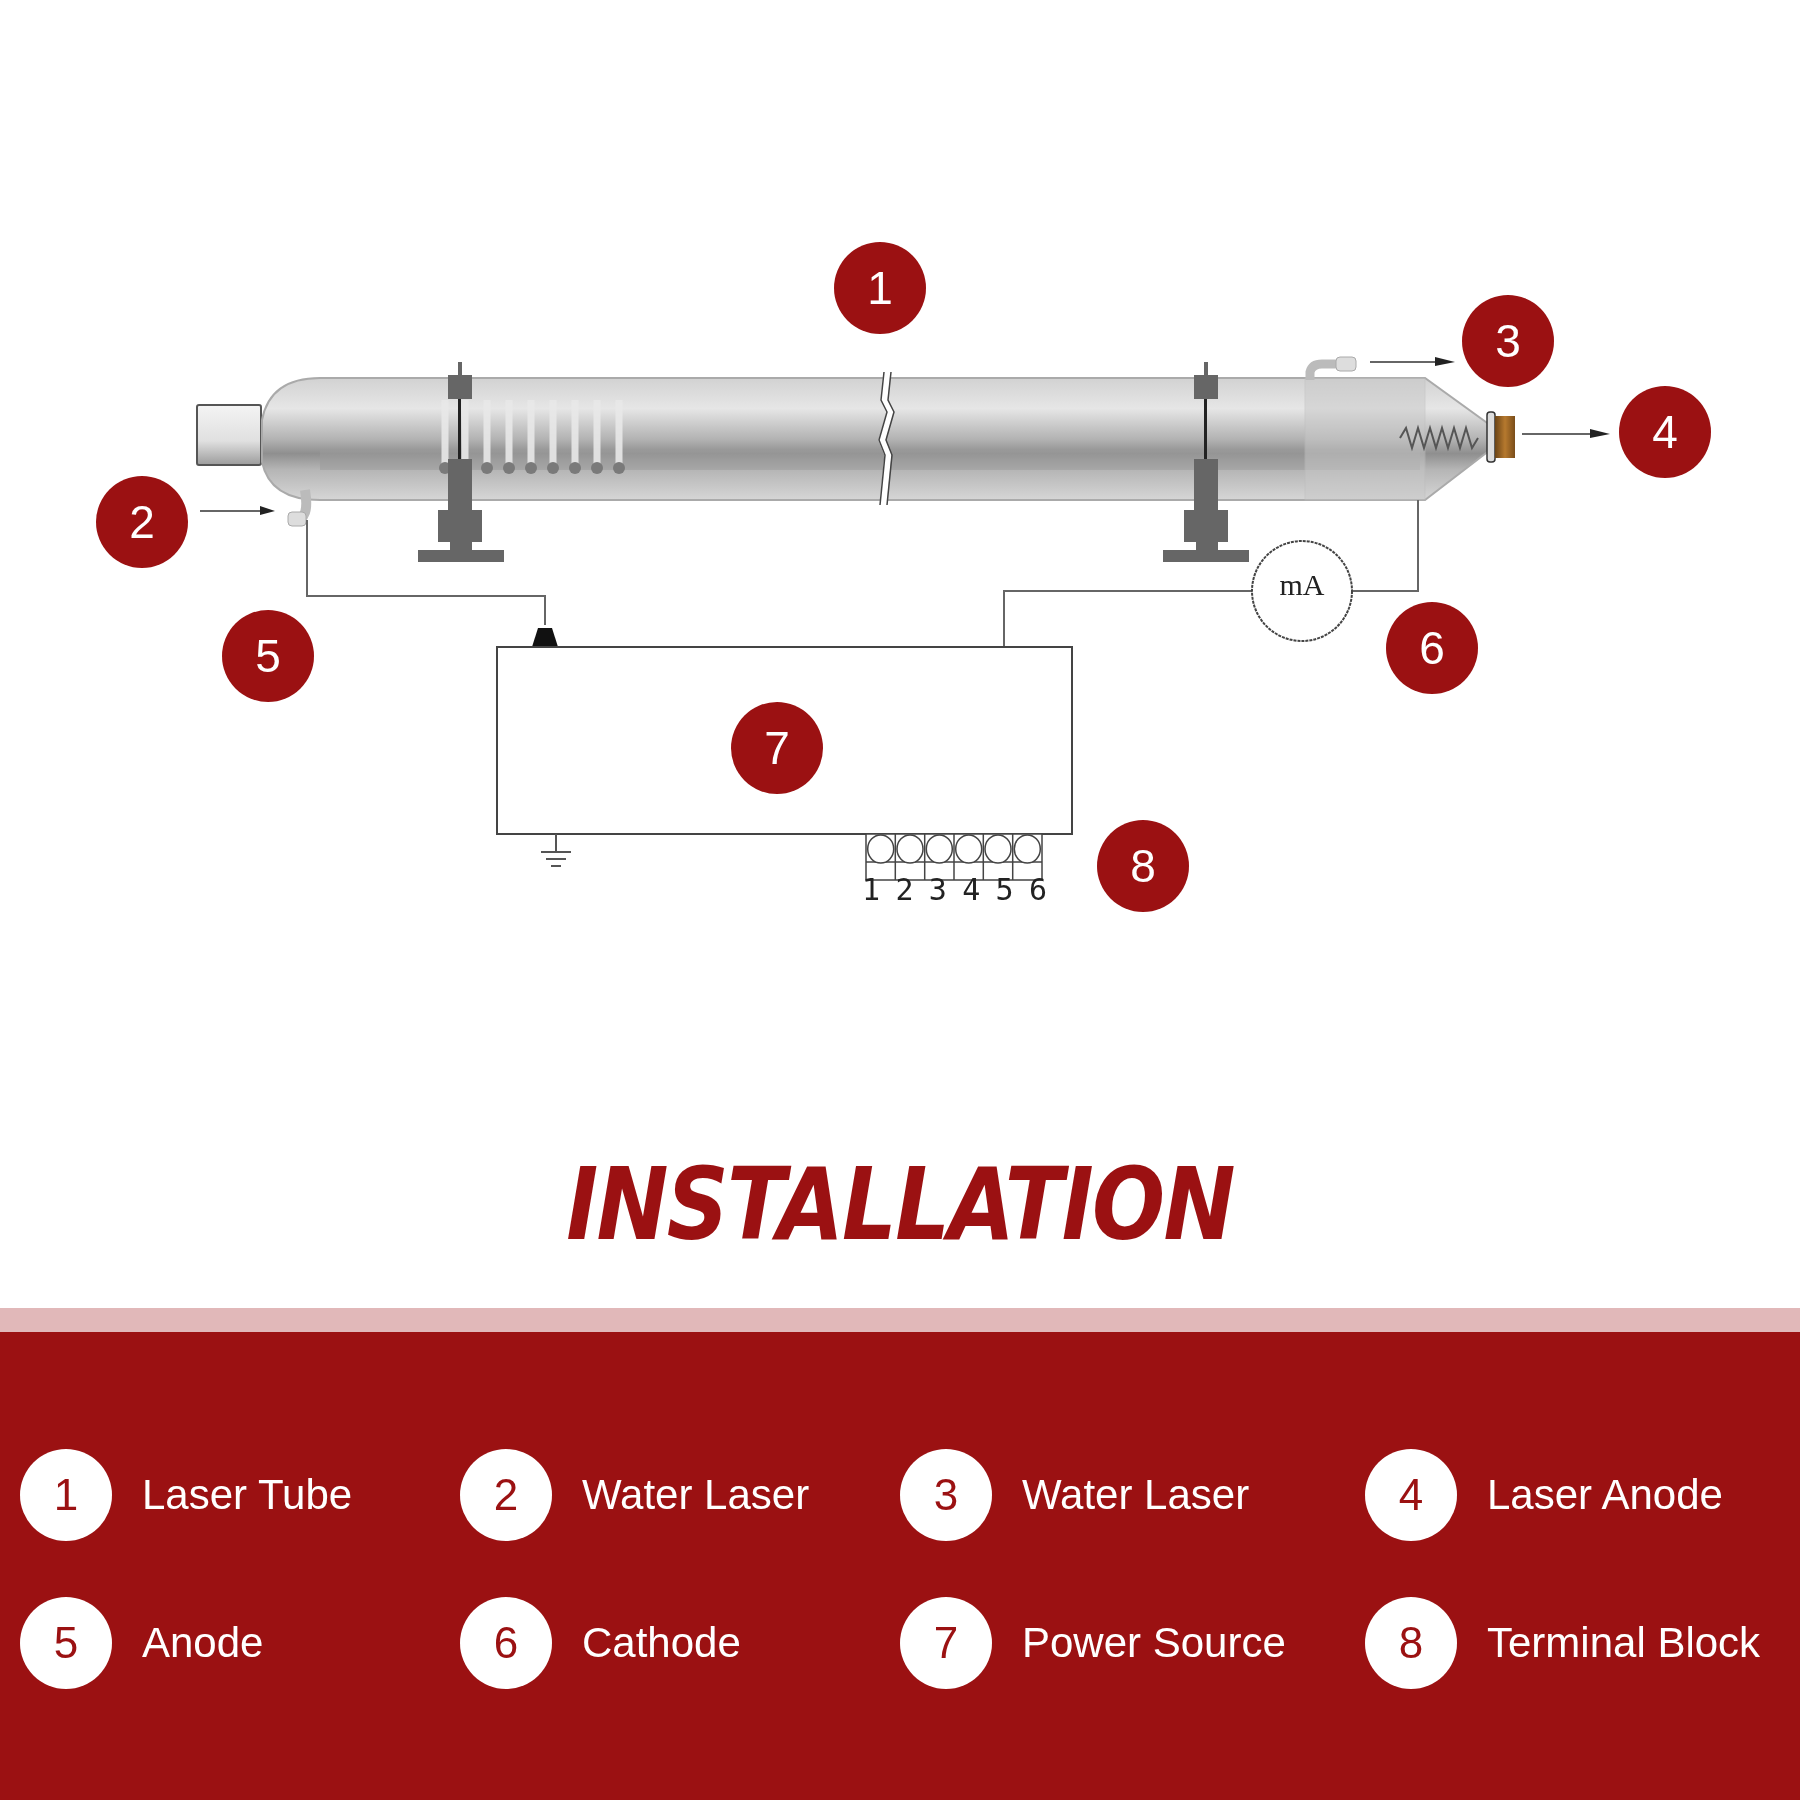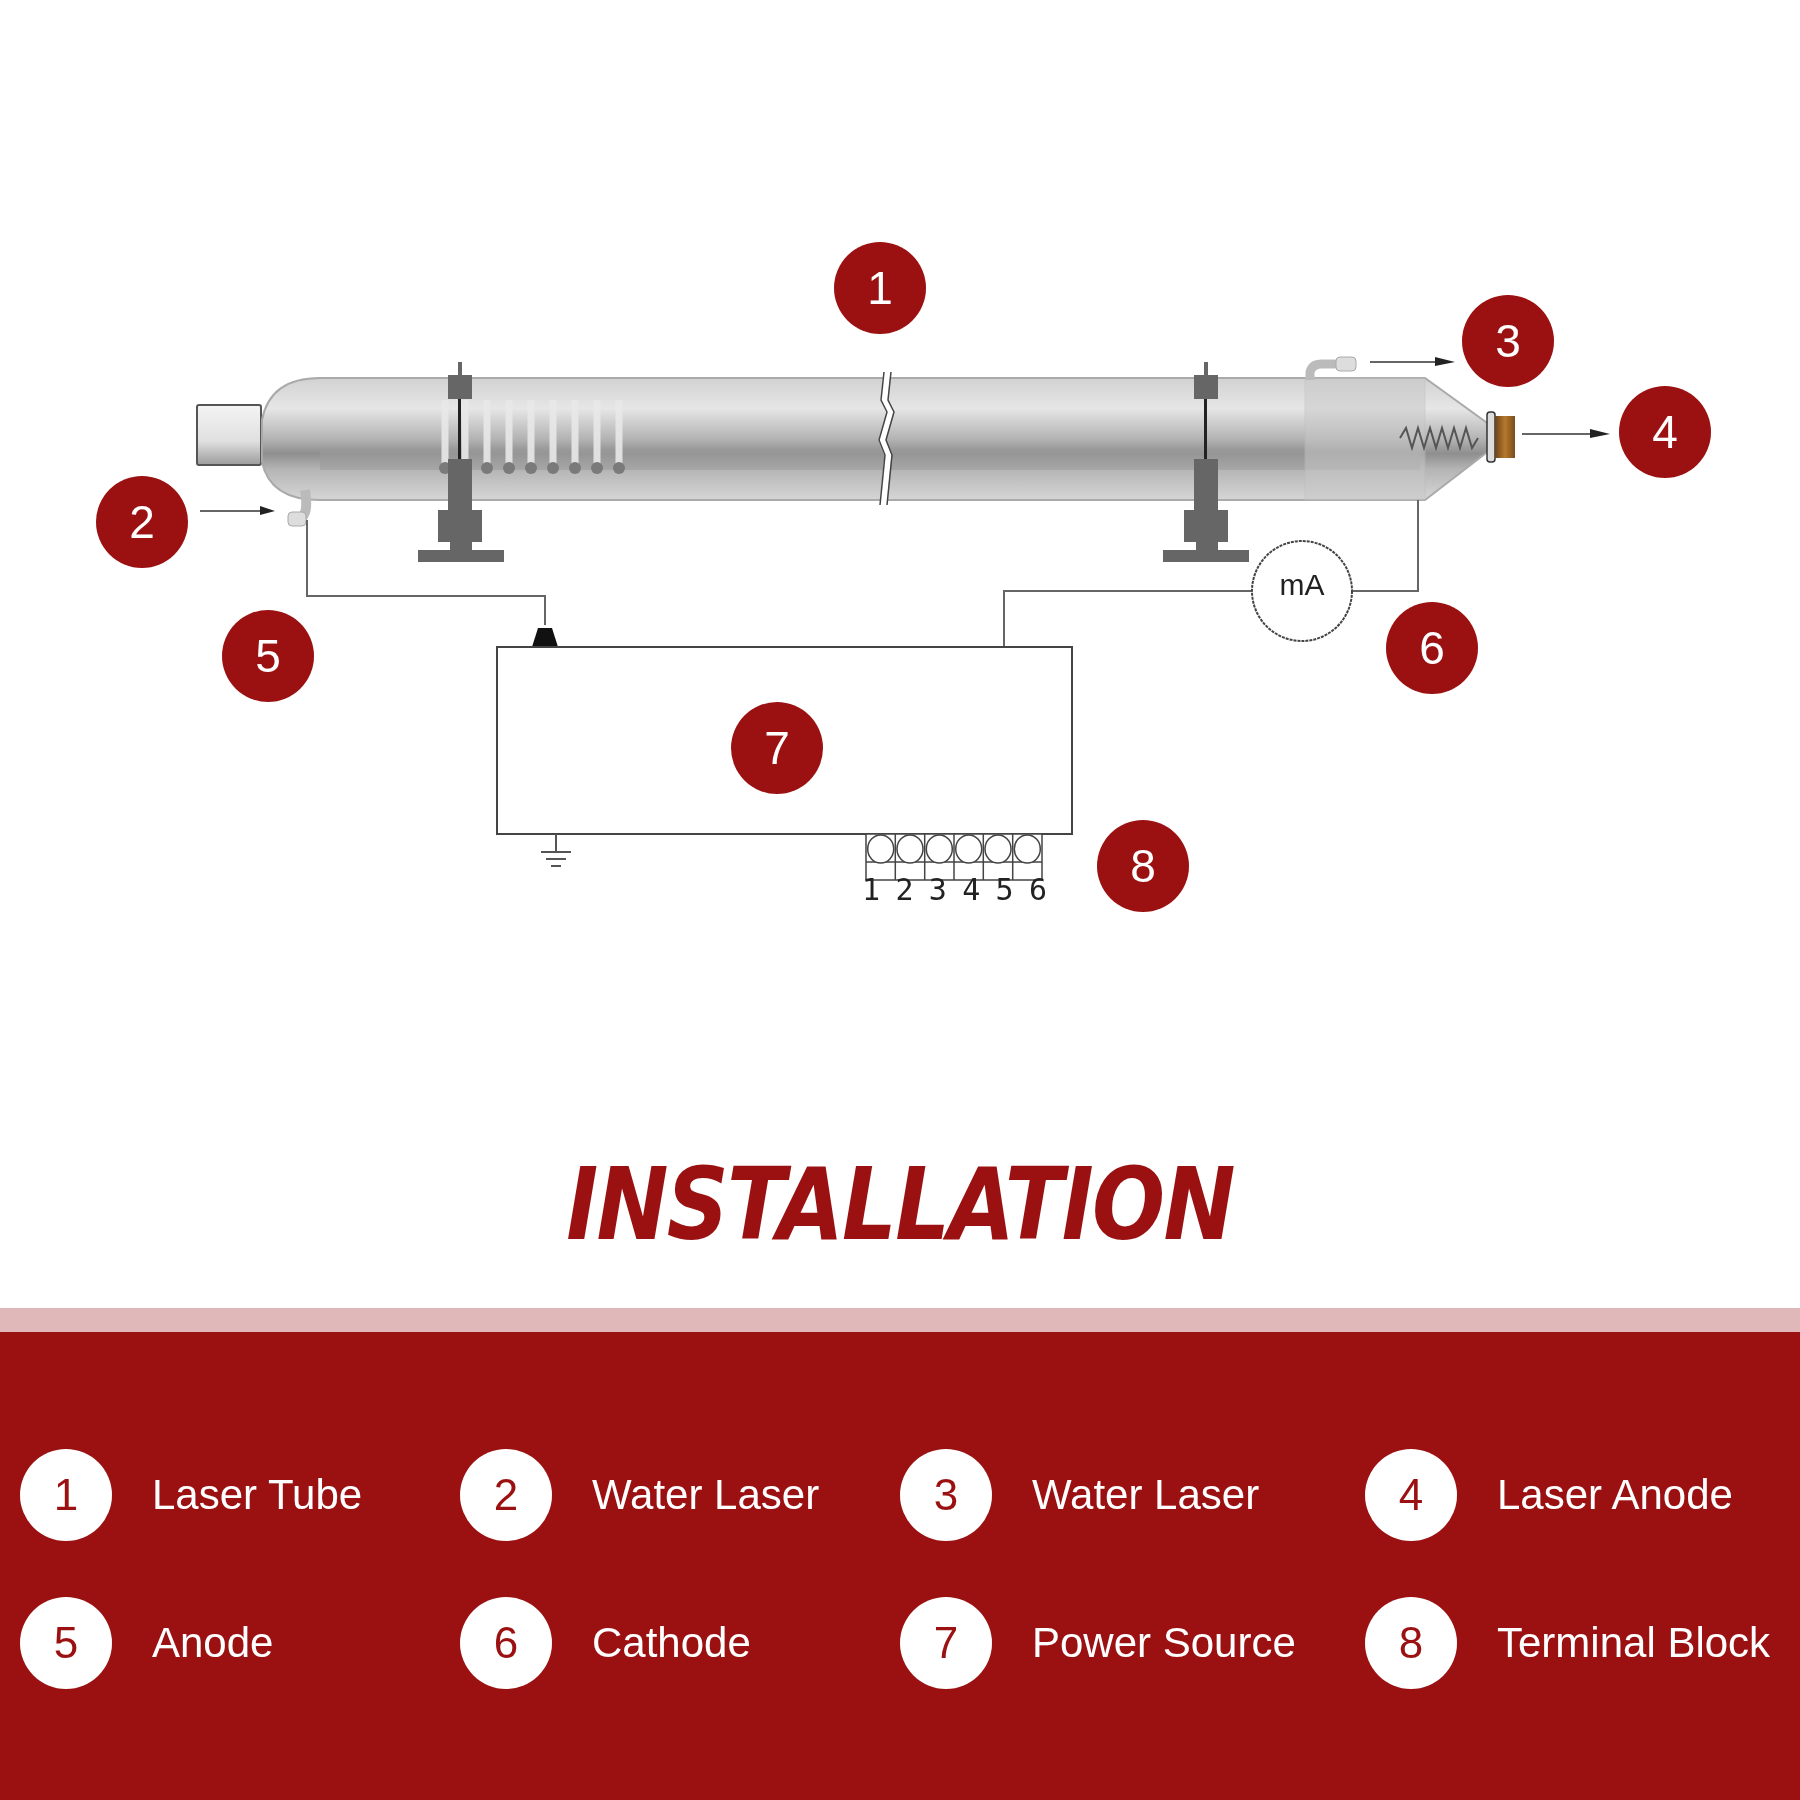--- a/index.html
+++ b/index.html
@@ -4,23 +4,23 @@
 <style>
   html, body { margin:0; padding:0; }
   body { width:1800px; height:1800px; position:relative; overflow:hidden; background:#ffffff; font-family:"Liberation Sans", sans-serif; }
   .abs { position:absolute; }
   .badge { position:absolute; width:92px; height:92px; border-radius:50%; background:#9b1112; color:#fff; font-family:"Liberation Sans", sans-serif; font-size:46px; display:flex; align-items:center; justify-content:center; transform:translate(-50%,-50%); }
   .title { position:absolute; left:0; width:1800px; top:1150px; text-align:center; font-family:"DejaVu Sans", sans-serif; font-weight:bold; font-style:italic; font-size:100px; color:#9b1112; letter-spacing:-2px; line-height:110px; transform:scaleX(0.86); transform-origin:center; }
   .band-pink { position:absolute; left:0; top:1308px; width:1800px; height:24px; background:#e1b8b9; }
   .band-red { position:absolute; left:0; top:1332px; width:1800px; height:468px; background:#9b1112; }
   .legend-item { position:absolute; display:flex; align-items:center; height:92px; }
   .legend-num { width:92px; height:92px; border-radius:50%; background:#fff; color:#9b1112; font-size:44px; display:flex; align-items:center; justify-content:center; flex:none; }
-  .legend-label { color:#fff; font-size:42px; margin-left:40px; white-space:nowrap; }
+  .legend-label { color:#fff; font-size:42px; margin-left:30px; white-space:nowrap; }
   .term-digits { position:absolute; left:862px; top:872px; width:185px; display:flex; justify-content:space-between; font-family:"DejaVu Sans Mono", monospace; font-size:30px; color:#222; }
-  .ma-label { position:absolute; left:1252px; top:568px; width:100px; text-align:center; font-size:30px; color:#222; }
+  .ma-label { position:absolute; left:1252px; top:568px; width:100px; text-align:center; font-size:30px; color:#222;font-family:Liberation Serif, serif; }
 </style>
 </head>
 <body>
 
 <svg class="abs" style="left:0;top:0" width="1800" height="1000" viewBox="0 0 1800 1000">
   <defs>
     <linearGradient id="tubeGrad" x1="0" y1="0" x2="0" y2="1">
       <stop offset="0" stop-color="#d2d2d2"></stop>
       <stop offset="0.25" stop-color="#e6e6e6"></stop>
       <stop offset="0.5" stop-color="#b3b3b3"></stop>

